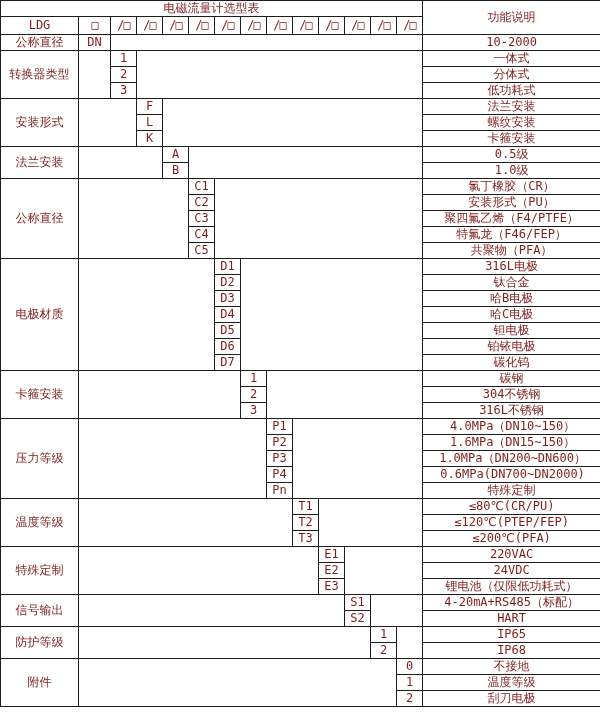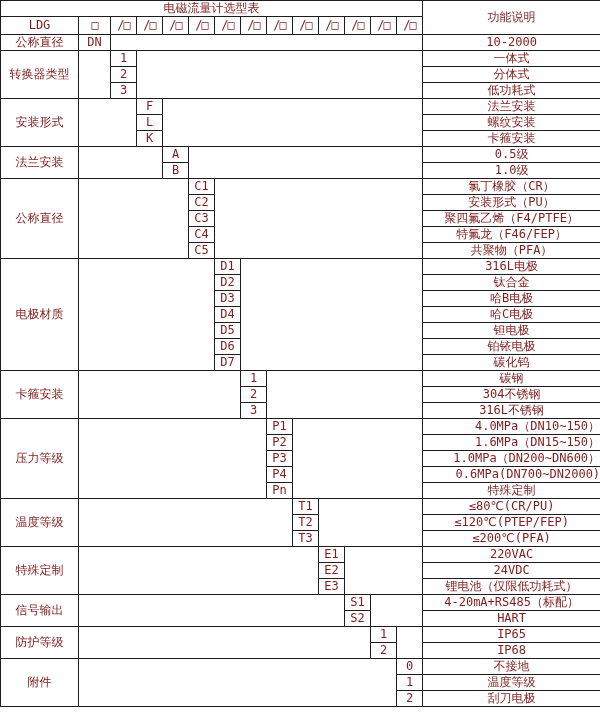--- a/index.html
+++ b/index.html
@@ -22,21 +22,21 @@
     overflow:hidden;
     white-space:nowrap;
   }
   td.title-cell{height:17px;font-size:13px;}
   td.hdr-cell{font-size:13px;}
   tr.ldg-row td{height:17px;margin-top:19px;}
   td.cat-cell{font-size:12px;}
   td.code-cell{font-size:11px;}
   td.slot-cell{font-size:12px;letter-spacing:-1px;}
   td.desc-cell{font-size:12px;}
-  td.desc-cell.left{text-align:right;padding-left:2px;}
+  td.desc-cell.left{text-align:center;padding-left:2px;}
   td.gap-cell{background:#ffffff;}
 </style>
 </head>
 <body>
 
 <div class="page">
 <table class="sel">
   <colgroup>
     <col style="width:78px">
         <col style="width:32px">

